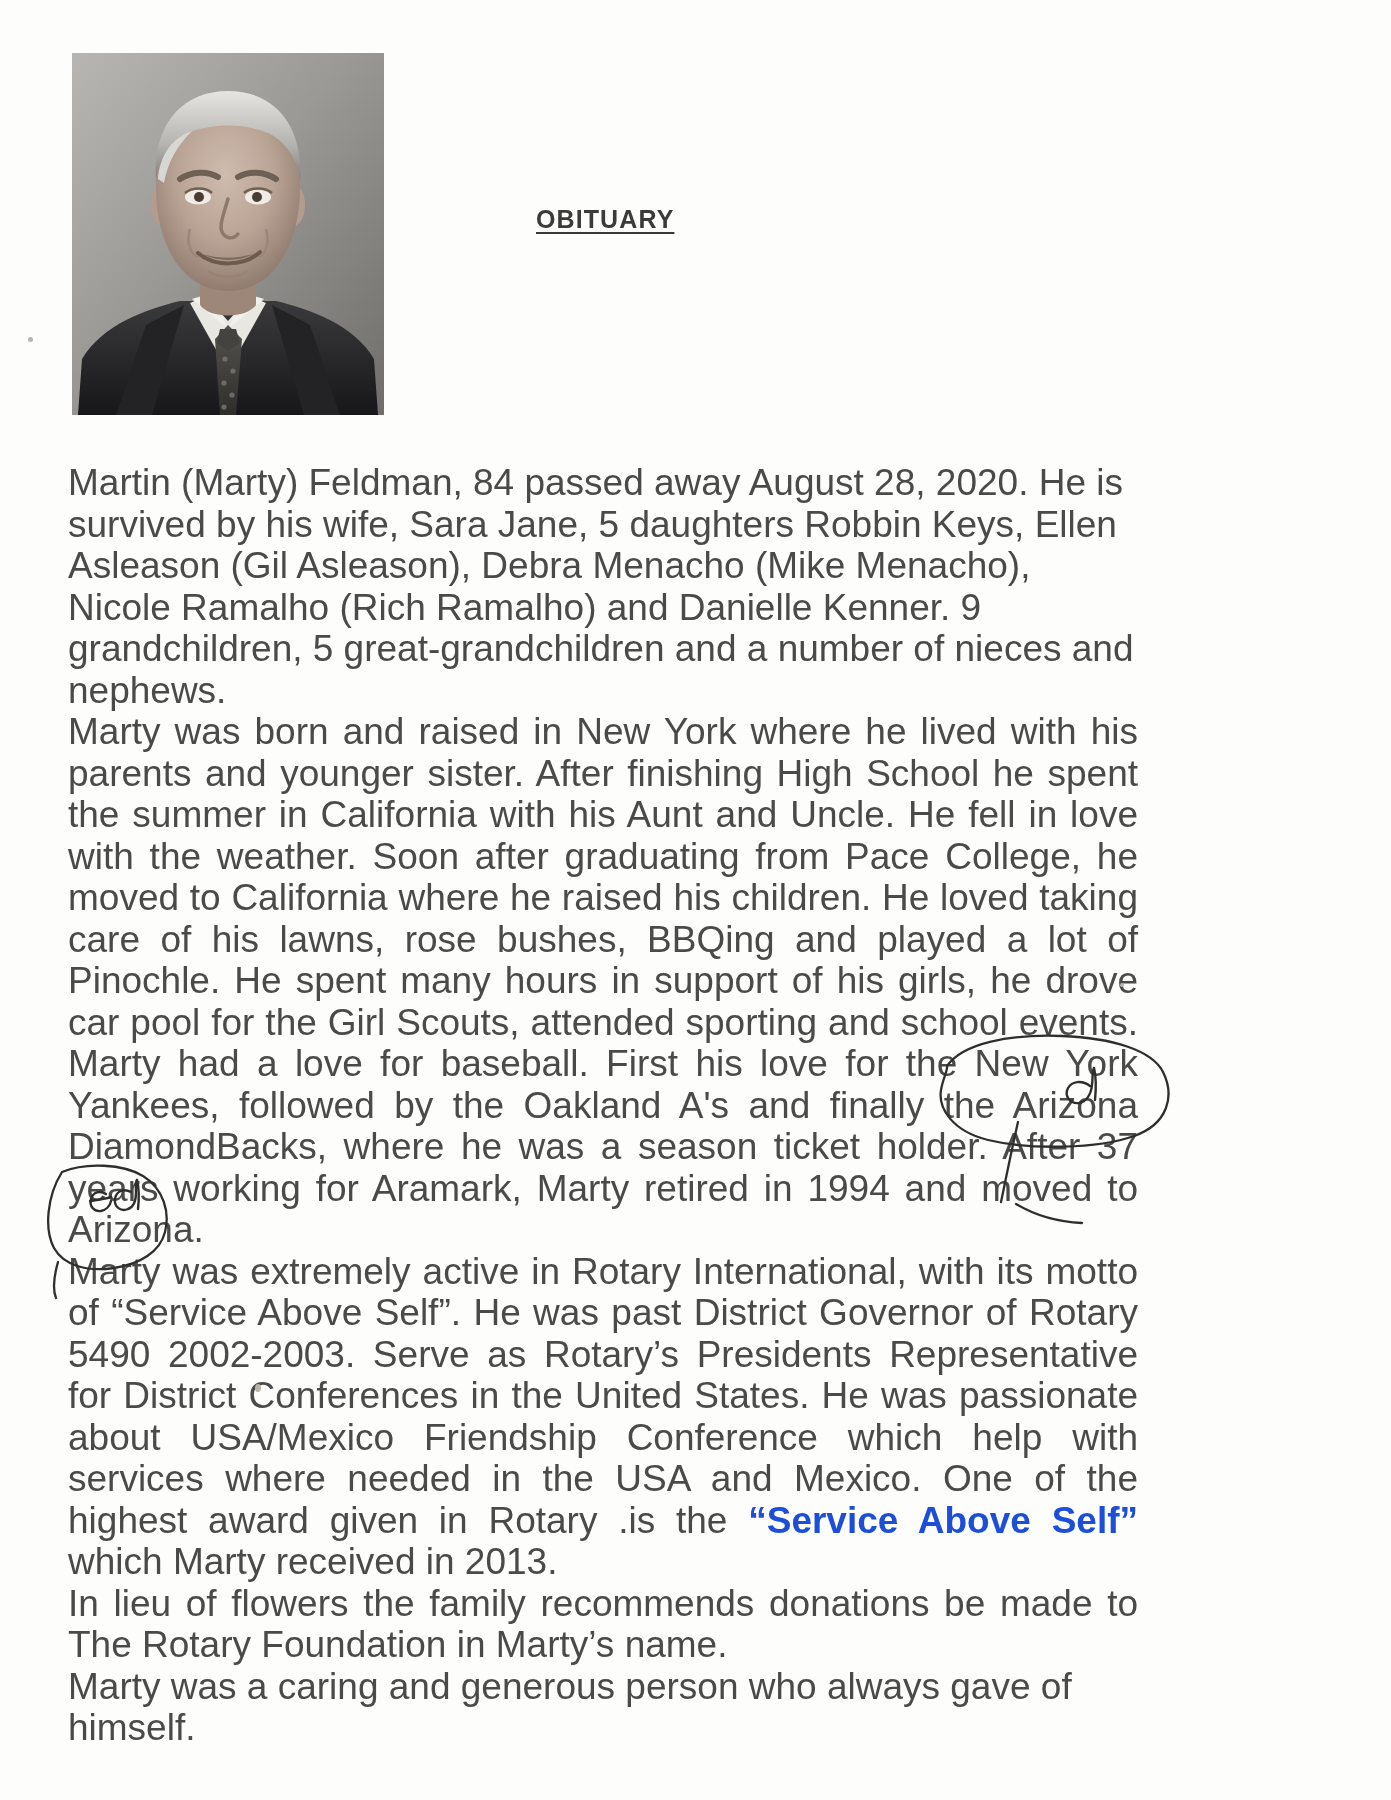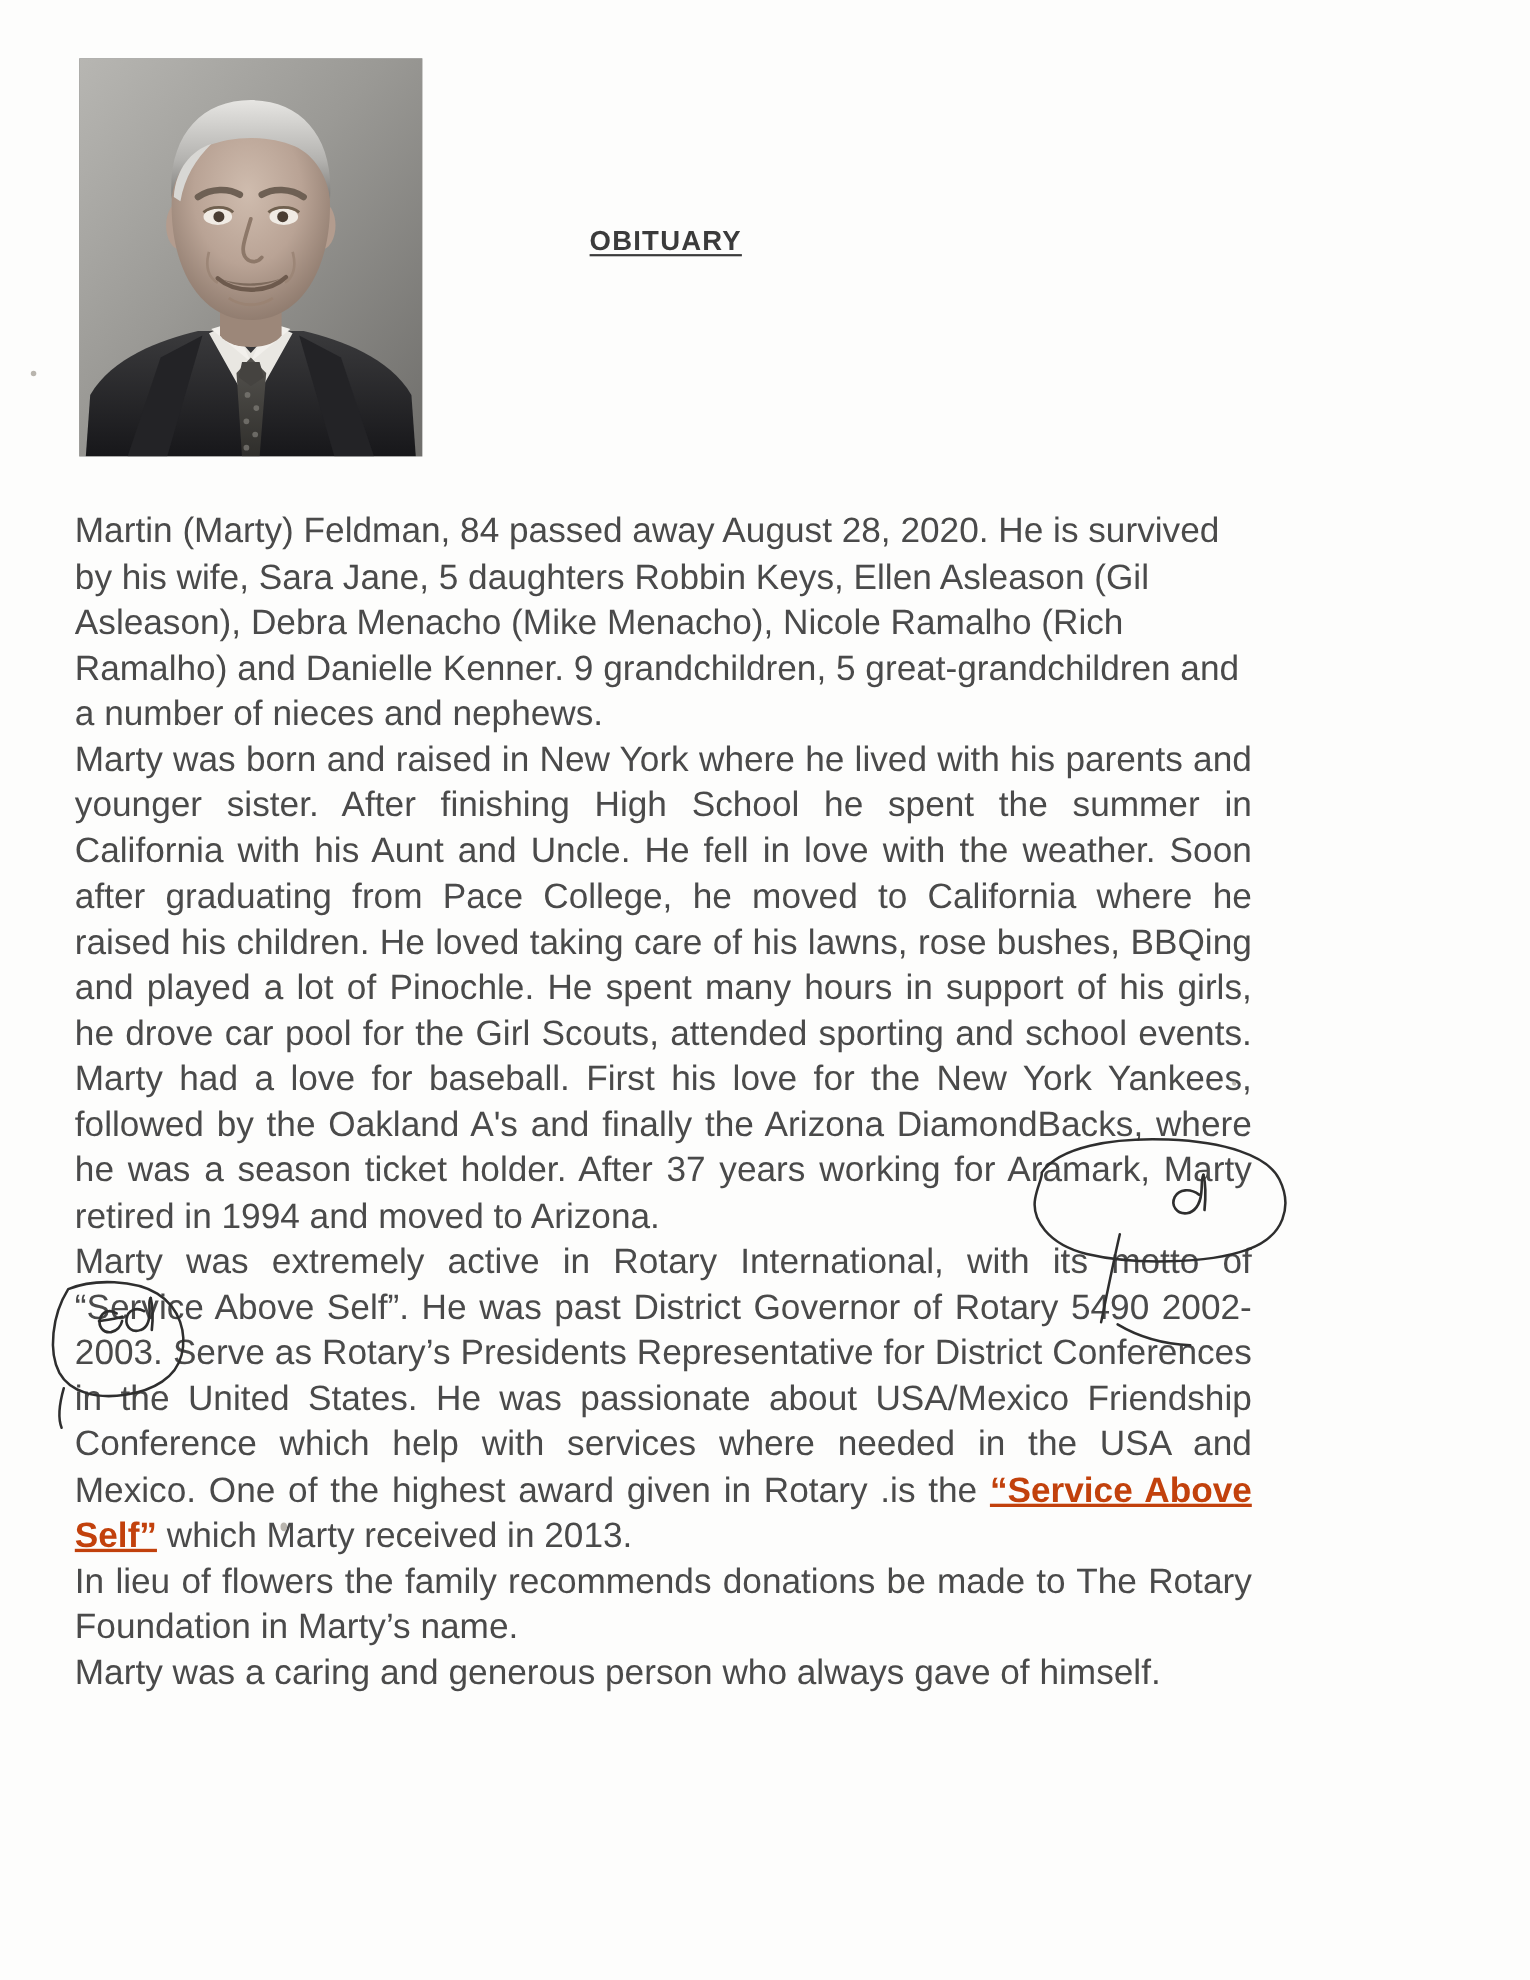--- a/index.html
+++ b/index.html
@@ -42,31 +42,31 @@
     text-underline-offset: 4px;
   }
 
   
   .body-block {
     position: absolute;
     left: 68px;
     top: 462px;
     width: 1070px;
     color: #4a4a4a;
-    font-size: 32px;
+    font-size: 37px;
     line-height: 41.5px;
   }
   .para {
     margin: 0;
     text-align: justify;
     text-justify: inter-word;
   }
   .para.ragged { text-align: left; }
   .para + .para { margin-top: 0; }
-  .para b { font-weight: bold; color: #c2410c; text-decoration: underline; }
+  .para b { font-weight: bold; color: #1d4ed8; }
 
   
   .speck {
     position: absolute;
     background: #b9b5ae;
     border-radius: 50%;
   }
 
   
   .ink {

